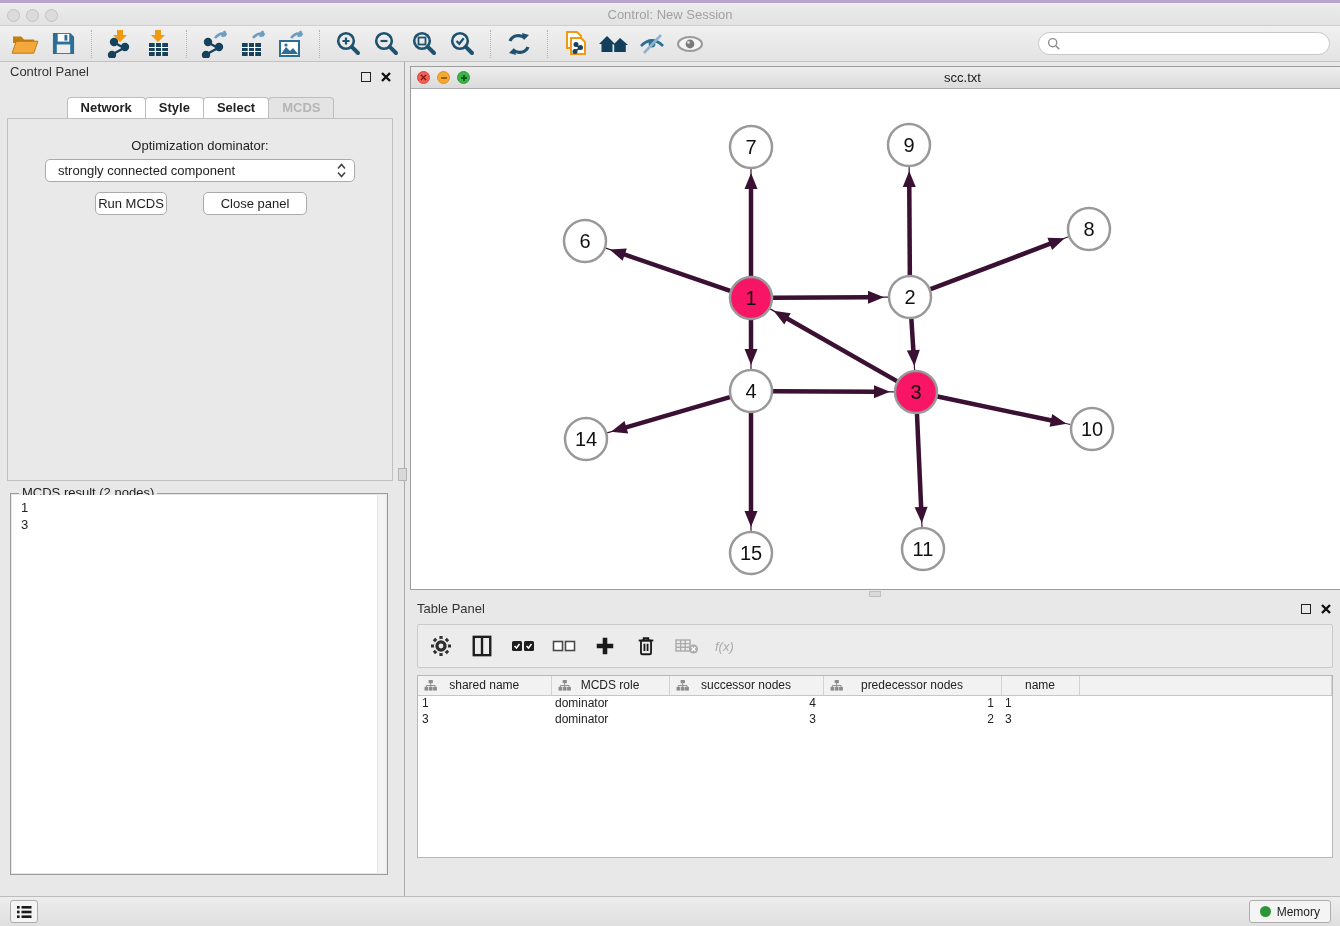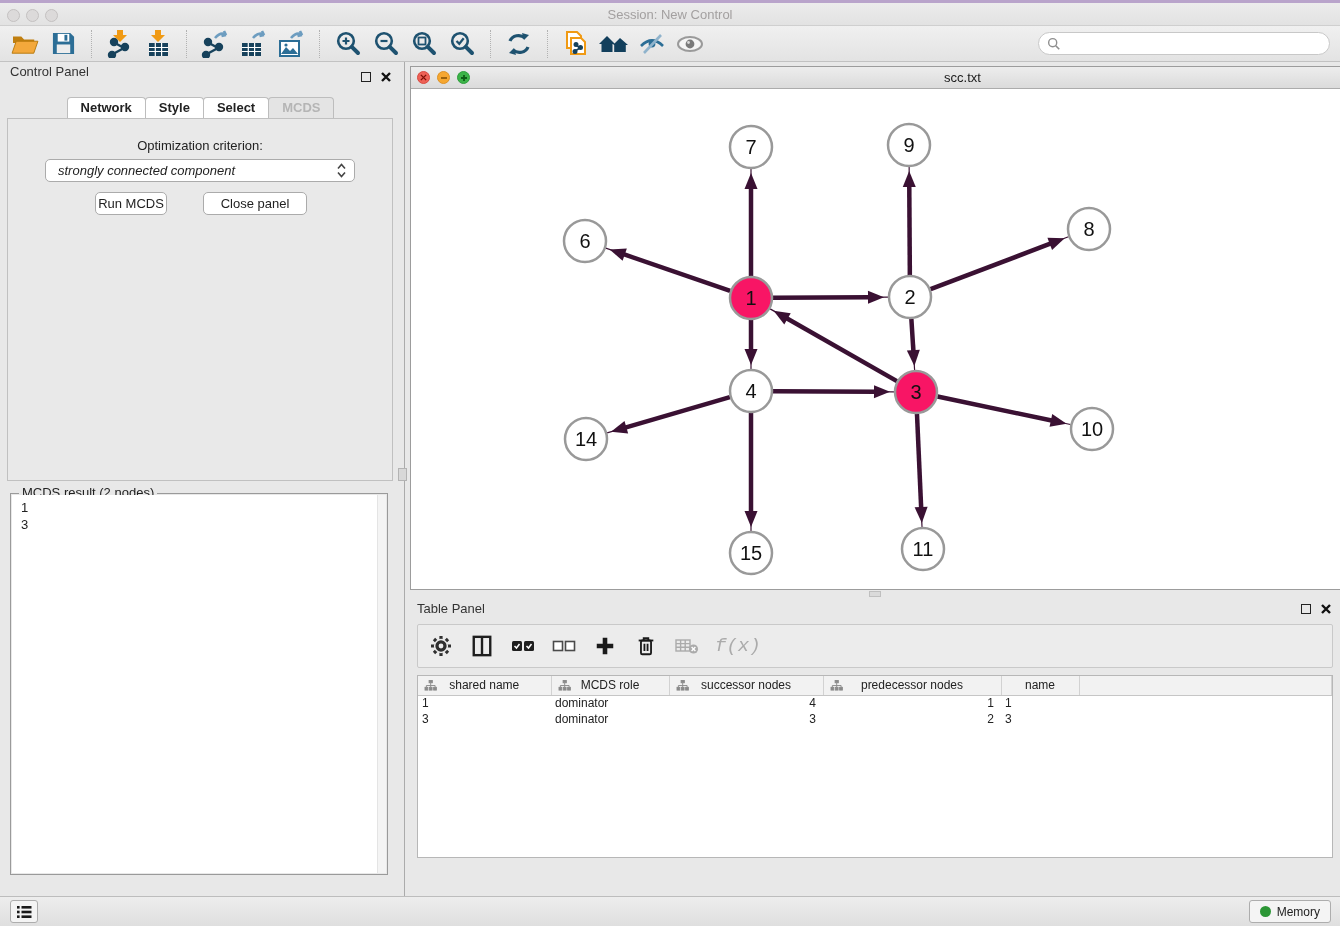--- a/index.html
+++ b/index.html
@@ -29,21 +29,21 @@
   .floatsq { width:10px; height:10px; border:1.6px solid #222; background:transparent; }
 
   .cp-tabs { position:absolute; left:0; top:35px; width:100%; display:flex; justify-content:center; }
   .tab { height:22px; line-height:20px; padding:0 13px; background:#fff; border:1px solid #BDBDBD;
     border-bottom:none; font-weight:600; border-radius:4px 4px 0 0; margin-right:-1px; }
   .tab.active { background:#E4E4E4; color:#B5B5B5; }
 
   .cp-body { position:absolute; left:7px; top:56px; width:386px; height:363px; background:#E9E9E9; border:1px solid #C0C0C0; }
   .opt-label { position:absolute; left:0; right:0; top:19px; text-align:center; }
   .dropdown { position:absolute; left:37px; top:40px; width:310px; height:23px; background:#fff;
-    border:1px solid #ABABAB; border-radius:5px; display:flex; align-items:center; padding:0 8px 0 12px;font-style:italic; }
+    border:1px solid #ABABAB; border-radius:5px; display:flex; align-items:center; padding:0 8px 0 12px; }
   .dropdown .val { flex:1; }
   .btn { position:absolute; height:23px; background:#fff; border:1px solid #ABABAB; border-radius:5px;
     text-align:center; line-height:21px; }
   .btn-run { left:87px; top:73px; width:72px; }
   .btn-close { left:195px; top:73px; width:104px; }
 
   .resultbox { position:absolute; left:10px; top:431px; width:378px; height:382px; border:1px solid #9A9A9A; }
   .resultbox .cap { position:absolute; left:8px; top:-9px; background:#E8E8E8; padding:0 3px; }
   .resultbox .white { position:absolute; left:1px; top:1px; right:1px; bottom:1px; background:#fff; padding:4px 0 0 9px; line-height:17px; }
   .resultbox .sbar { position:absolute; right:1px; top:1px; bottom:1px; width:9px; background:#F4F4F4; border-left:1px solid #E4E4E4; }
@@ -63,21 +63,21 @@
   .net-title .t { position:absolute; left:0; right:0; top:3px; text-align:center; color:#1A1A1A; }
   .canvas { position:absolute; left:0; top:22px; width:927px; height:500px; background:#fff; }
   .split-handle { position:absolute; left:869px; top:591px; width:12px; height:6px; background:#DADADA; border:1px solid #BFBFBF; }
 
   
   .tpanel { position:absolute; left:405px; top:597px; width:935px; height:299px; background:#E8E8E8; }
   .tp-head-lbl { position:absolute; left:12px; top:4px; color:#333; }
   .tp-toolbar { position:absolute; left:12px; top:27px; width:916px; height:44px; background:#ECECEC;
     border:1px solid #C9C9C9; border-radius:2px; display:flex; align-items:center; padding-left:10px; gap:15px; }
   .tpbtn { width:26px; height:26px; display:flex; align-items:center; justify-content:center; }
-  .fx { font-family:Liberation Mono, monospace; font-style:italic; font-size:19px; color:#ABABAB; }
+  .fx { font-family:Liberation Sans, sans-serif; font-style:italic; font-size:13px; color:#ABABAB; }
 
   .ntable { position:absolute; left:12px; top:78px; width:916px; height:183px; background:#fff; border:1px solid #B7B7B7; }
   table { border-collapse:collapse; table-layout:fixed; width:100%; font-size:12px; }
   col.c0{width:133px} col.c1{width:118px} col.c2{width:154px} col.c3{width:178px} col.c4{width:78px}
   th { height:19px; background:#F2F2F2; border-bottom:1px solid #C6C6C6; border-right:1px solid #D2D2D2;
     font-weight:normal; position:relative; text-align:center; color:#222; }
   th .treeic { position:absolute; left:6px; top:4px; }
   td { height:16px; padding:0 4px; white-space:nowrap; }
   td.r { text-align:right; padding-right:7px; }
 
@@ -97,21 +97,21 @@
 </style>
 </head>
 <body>
 
 <div class="titlebar">
   <div class="traffic">
     <div class="tdot"></div>
     <div class="tdot"></div>
     <div class="tdot"></div>
   </div>
-  <div class="app-title">Session: New Control</div>
+  <div class="app-title">Control: New Session</div>
 </div>
 
 <div class="toolbar">
   <div class="tbtn">
     <svg width="28" height="24" viewBox="0 0 30 26">
       <path d="M2 5 h9 l3 3 h11 v4 H2 z" fill="#C07F10"></path>
       <path d="M1 23 L5.5 10 H29 L24.5 23 z" fill="#F3A83B" stroke="#B5770A" stroke-width="1"></path>
     </svg>
   </div>
   <div class="tbtn">
@@ -269,21 +269,21 @@
       </svg>
     </span>
   </div>
   <div class="cp-tabs">
     <div class="tab">Network</div>
     <div class="tab">Style</div>
     <div class="tab">Select</div>
     <div class="tab active">MCDS</div>
   </div>
   <div class="cp-body">
-    <div class="opt-label">Optimization criterion:</div>
+    <div class="opt-label">Optimization dominator:</div>
     <div class="dropdown">
       <span class="val">strongly connected component</span>
       <svg width="9" height="15" viewBox="0 0 9 15">
         <path d="M1 5.5 L4.5 1.5 L8 5.5" fill="none" stroke="#444" stroke-width="1.6"></path>
         <path d="M1 9.5 L4.5 13.5 L8 9.5" fill="none" stroke="#444" stroke-width="1.6"></path>
       </svg>
     </div>
     <div class="btn btn-run">Run MCDS</div>
     <div class="btn btn-close">Close panel</div>
   </div>

